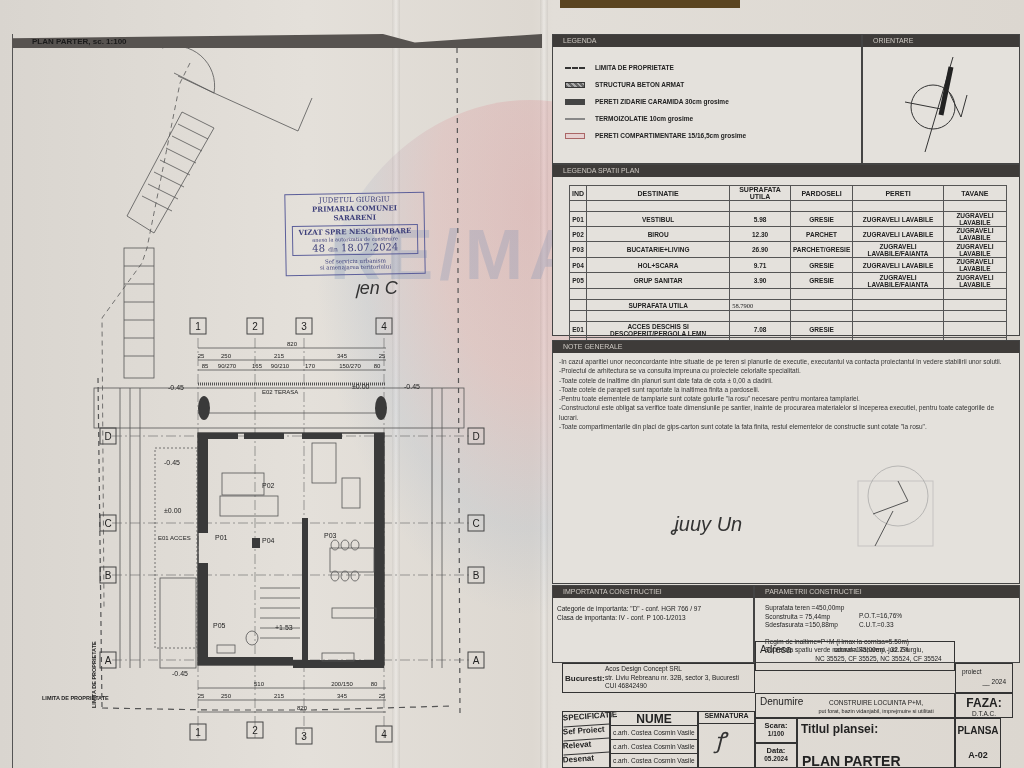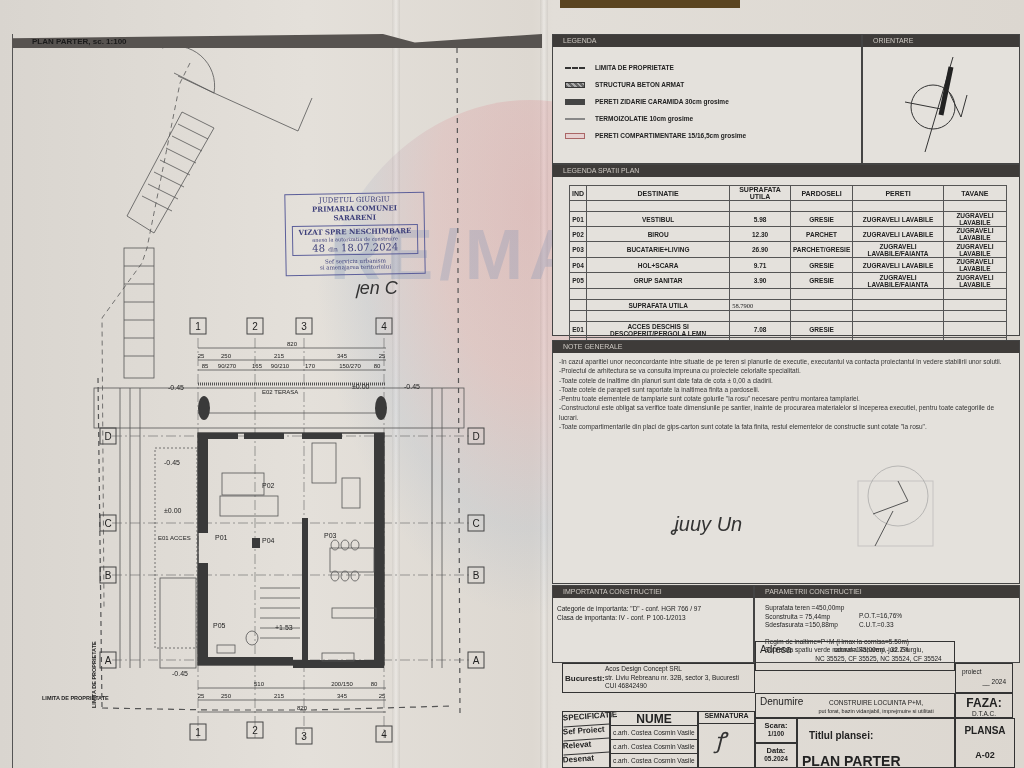--- a/index.html
+++ b/index.html
@@ -512,21 +512,21 @@
   </div>
   <div class="tb-cell" style="left:755px;top:718px;width:42px;height:25px;text-align:center">
     <div class="bold" style="font-size:7.5px;margin-top:2px">Scara:</div>
     <div class="bold small">1/100</div>
   </div>
   <div class="tb-cell" style="left:755px;top:743px;width:42px;height:25px;text-align:center">
     <div class="bold" style="font-size:7.5px;margin-top:2px">Data:</div>
     <div class="bold small">05.2024</div>
   </div>
   <div class="tb-cell" style="left:797px;top:718px;width:158px;height:50px">
-    <div class="bold" style="font-size:10px;padding:11px">Titlul plansei:</div>
+    <div class="bold" style="font-size:12px;padding:3px">Titlul plansei:</div>
     <div class="bold" style="position:absolute;left:4px;top:34px;font-size:14px">PLAN PARTER</div>
   </div>
-  <div class="tb-cell" style="left:955px;top:718px;width:60px;height:50px;text-align:center">
+  <div class="tb-cell" style="left:955px;top:718px;width:46px;height:50px;text-align:center">
     <div class="bold" style="font-size:10px;margin-top:6px">PLANSA</div>
     <div class="bold" style="font-size:9px;margin-top:14px">A-02</div>
   </div>
 
 </div>
 
 </body></html>

